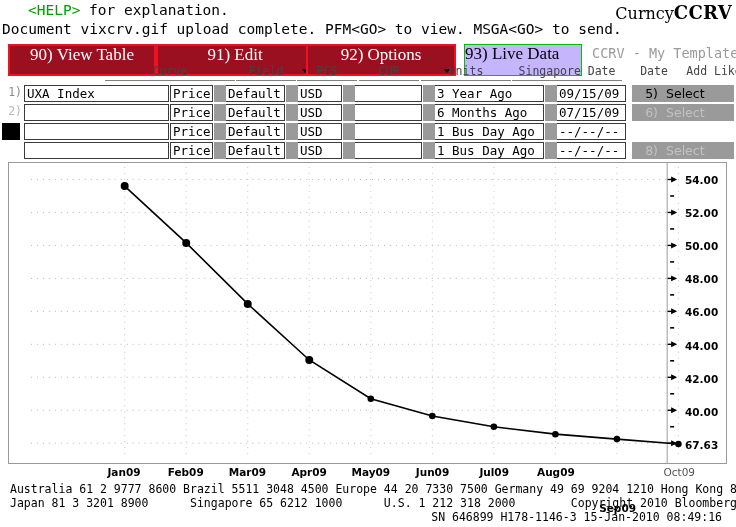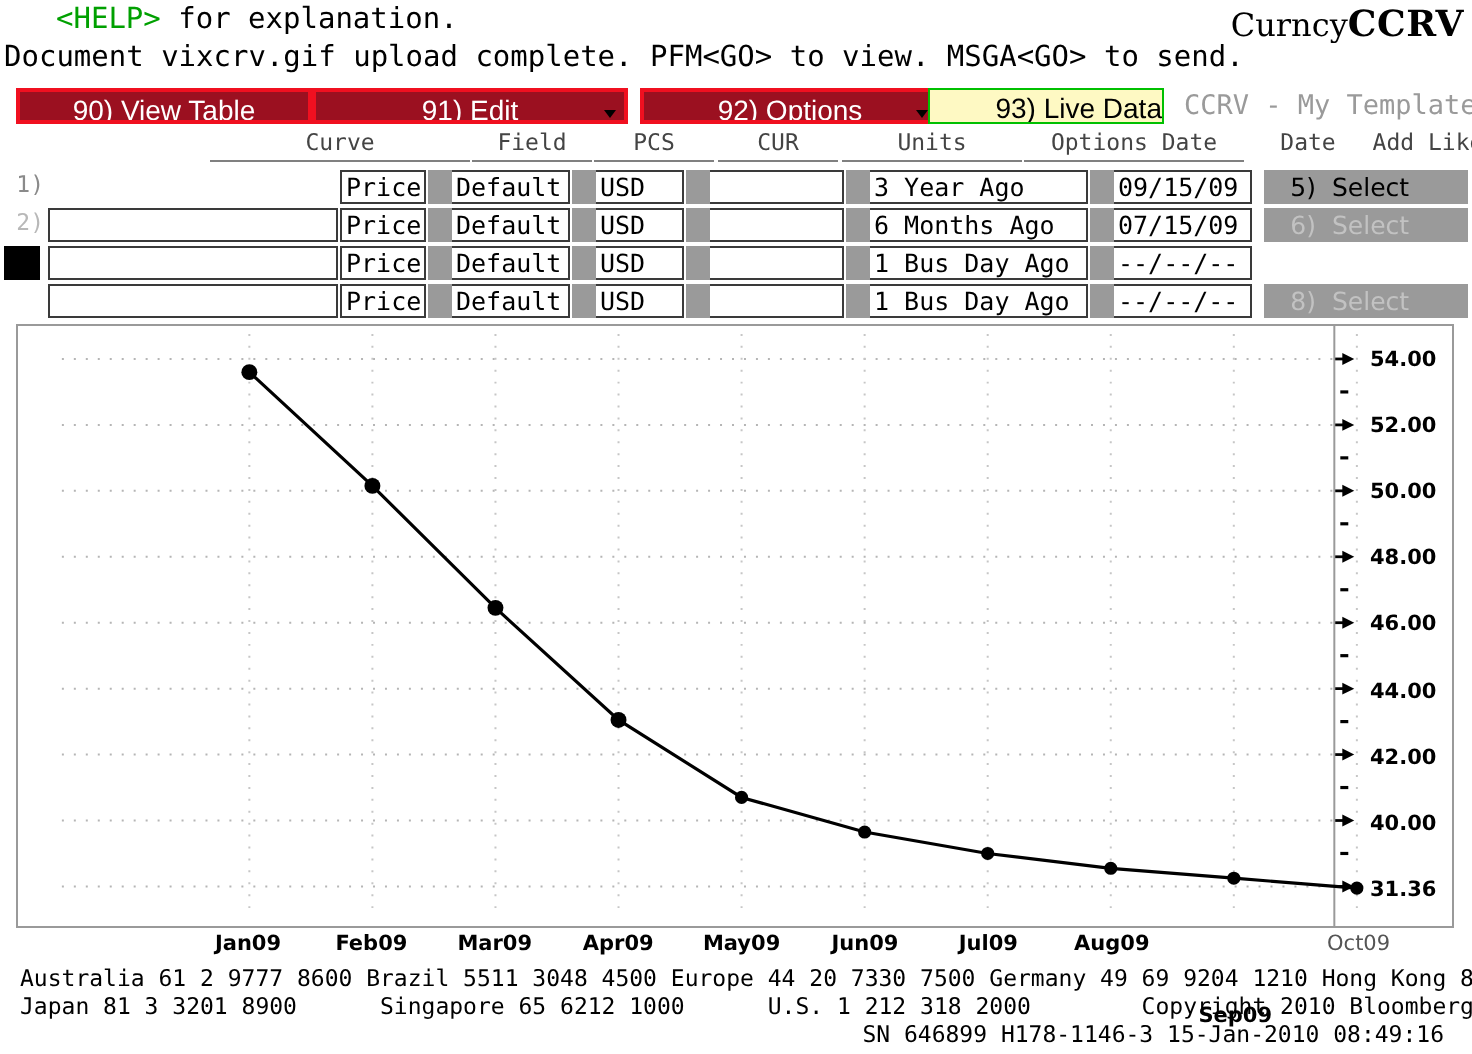--- a/index.html
+++ b/index.html
@@ -56,41 +56,41 @@
   #toolbar {
     position: absolute;
     left: 8px;
     top: 44px;
     height: 18px;
     width: 716px;
   }
   .tb-btn {
     position: absolute;
     top: 0;
-    height: 18px;
-    box-sizing: border-box;
-    font-family: Liberation Sans, sans-serif;
-    font-size: 14px;
+    height: 32px;
+    box-sizing: border-box;
+    font-family: Liberation Serif, serif;
+    font-size: 17px;
     line-height: 18px;
     white-space: nowrap;
     overflow: hidden;
   }
   .tb-red {
     background: #9b1020;
     border-left: 2px solid #f01020;
     border-right: 2px solid #f01020;
     border-top: 2px solid #f01020;
     border-bottom: 2px solid #f01020;
     color: #ffffff;
     text-align: center;
   }
   .tb-green {
-    background: #fef9c3;
-    color: #000000;
-    text-align: right;
+    background: #c4b5fd;
+    color: #000000;
+    text-align: left;
     border: 1px solid #00c000;
   }
   .tb-caret {
     position: absolute;
     right: 4px;
     bottom: 1px;
     width: 0; height: 0;
     border-left: 3px solid transparent;
     border-right: 3px solid transparent;
     border-top: 4px solid #000000;
@@ -286,39 +286,40 @@
 
 <div id="header">
   <div class="help-line"><span class="help-tag">&lt;HELP&gt;</span><span class="help-rest"> for explanation.</span></div>
   <div class="doc-line">Document vixcrv.gif upload complete. PFM&lt;GO&gt; to view. MSGA&lt;GO&gt; to send.</div>
   <div class="brand"><span class="b-light">Curncy</span><span class="b-bold">CCRV</span></div>
 </div>
 
 <div id="toolbar">
     <div class="tb-btn tb-red" style="left: 0px; width: 148px;"><span>90) View Table</span></div>
     <div class="tb-btn tb-red" style="left: 148px; width: 158px;"><span>91) Edit</span><span class="tb-caret"></span></div>
-    <div class="tb-btn tb-red" style="left: 312px; width: 150px;"><span>92) Options</span><span class="tb-caret"></span></div>
+    <div class="tb-btn tb-red" style="left: 298px; width: 150px;"><span>92) Options</span><span class="tb-caret"></span></div>
     <div class="tb-btn tb-green" style="left: 456px; width: 118px;"><span>93) Live Data</span></div>
     <div class="tb-label" style="left: 584px;">CCRV - My Template</div>
   </div>
 
 <div id="colheads">
     <div class="colhead ul" style="left: 105px; width: 130px;">Curve</div>
     <div class="colhead ul" style="left: 236px; width: 60px;">Field</div>
     <div class="colhead ul" style="left: 297px; width: 60px;">PCS</div>
     <div class="colhead ul" style="left: 359px; width: 60px;">CUR</div>
     <div class="colhead ul" style="left: 421px; width: 90px;">Units</div>
-    <div class="colhead ul" style="left: 512px; width: 110px;">Options Date</div>
+    <div class="colhead ul" style="left: 512px; width: 110px;">Singapore Date</div>
     <div class="colhead" style="left: 624px; width: 60px;">Date</div>
     <div class="colhead" style="left: 684px; width: 60px;">Add Like</div>
   </div>
 
 <div id="rows">
     <div class="row">
       <div class="rownum active">1)</div>
+      <div class="cell" style="left: 24px; width: 145px;">UXA Index</div>
       <div class="cell" style="left: 170px; width: 43px;">Price</div>
       <div class="cell" style="left: 225px; width: 60px;">Default</div>
       <div class="cell" style="left: 297px; width: 45px;">USD</div>
       <div class="cell" style="left: 354px; width: 68px;"></div>
       <div class="cell" style="left: 434px; width: 110px;">3 Year Ago</div>
       <div class="cell" style="left: 556px; width: 70px;">09/15/09</div>
       <div class="drop" style="left: 214px;"></div>
       <div class="drop" style="left: 286px;"></div>
       <div class="drop" style="left: 343px;"></div>
       <div class="drop" style="left: 423px;"></div>
@@ -434,21 +435,21 @@
       <circle cx="671.3000000000001" cy="282.9175824175823" r="3.3" fill="#000000"></circle>
     </svg>
 <div class="ylabel" style="left: 676px; top: 11.5934px;">54.00</div>
     <div class="ylabel" style="left: 676px; top: 44.7802px;">52.00</div>
     <div class="ylabel" style="left: 676px; top: 77.967px;">50.00</div>
     <div class="ylabel" style="left: 676px; top: 111.154px;">48.00</div>
     <div class="ylabel" style="left: 676px; top: 144.341px;">46.00</div>
     <div class="ylabel" style="left: 676px; top: 177.527px;">44.00</div>
     <div class="ylabel" style="left: 676px; top: 210.714px;">42.00</div>
     <div class="ylabel" style="left: 676px; top: 243.901px;">40.00</div>
-    <div class="ylabel" style="left: 676px; top: 277.088px;">31.36</div>
+    <div class="ylabel" style="left: 676px; top: 277.088px;">67.63</div>
   </div>
 <div id="xaxis">
     <div class="xlabel" style="left: 86px; width: 60px;">Jan09</div>
     <div class="xlabel" style="left: 147.7px; width: 60px;">Feb09</div>
     <div class="xlabel" style="left: 209.4px; width: 60px;">Mar09</div>
     <div class="xlabel" style="left: 271.1px; width: 60px;">Apr09</div>
     <div class="xlabel" style="left: 332.8px; width: 60px;">May09</div>
     <div class="xlabel" style="left: 394.5px; width: 60px;">Jun09</div>
     <div class="xlabel" style="left: 456.2px; width: 60px;">Jul09</div>
     <div class="xlabel" style="left: 517.9px; width: 60px;">Aug09</div>

